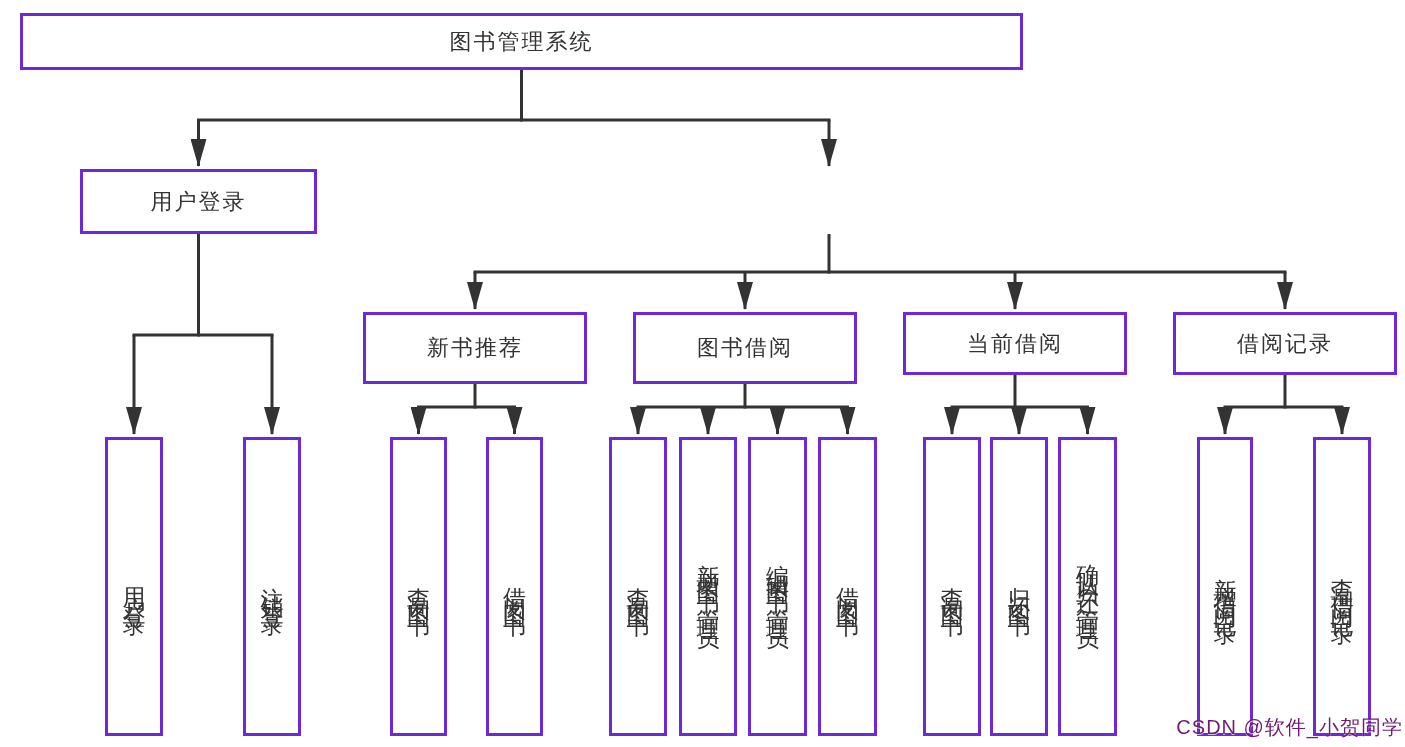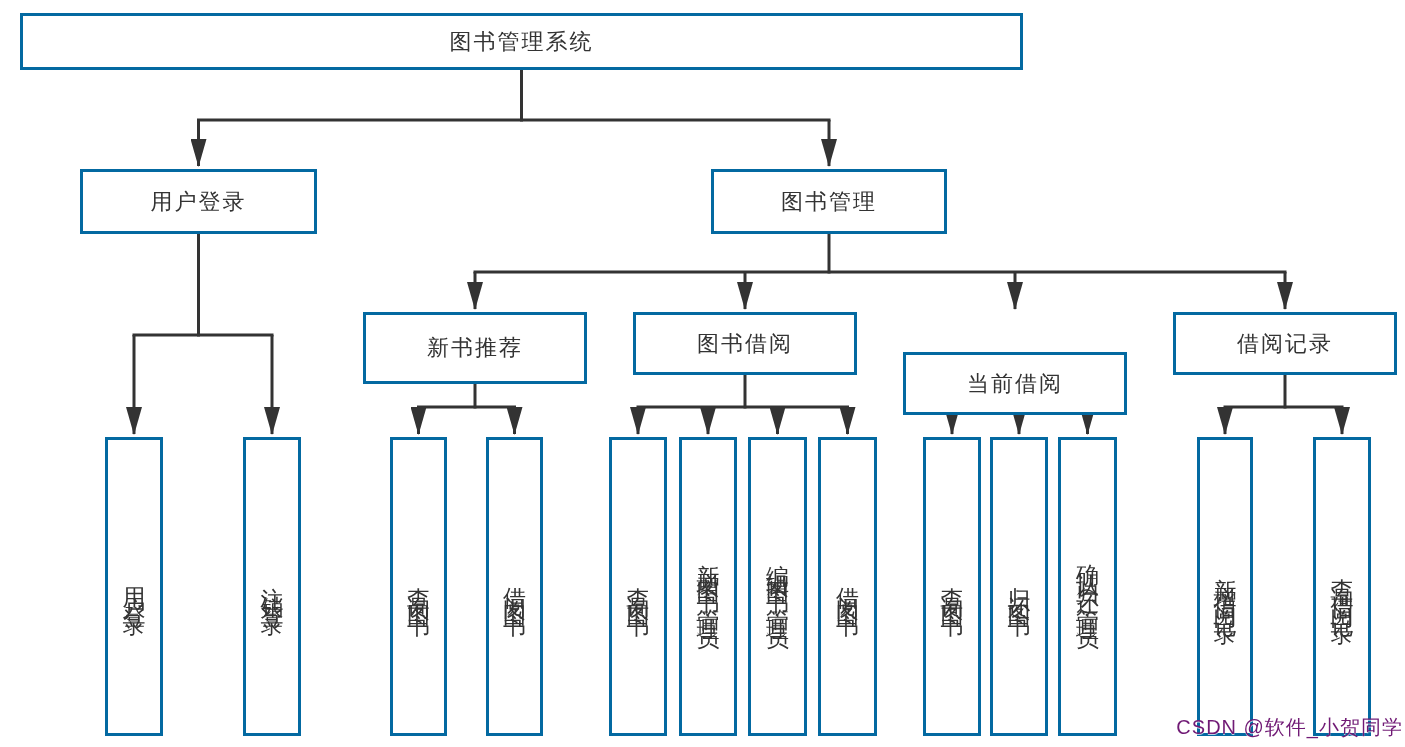--- a/index.html
+++ b/index.html
@@ -4,21 +4,21 @@
 <style>
   html,body { margin:0; padding:0; background:#fff; }
   .stage {
     position:relative; width:1405px; height:747px; background:#ffffff;
     font-family:"Liberation Sans","DejaVu Sans",sans-serif; color:#333333;
     overflow:hidden;
   }
   svg.wires { position:absolute; left:0; top:0; width:1405px; height:747px; }
   .wire { stroke:#333333; stroke-width:3; fill:none; }
   .node {
-    position:absolute; background:#ffffff; border:3px solid #0369a1;
+    position:absolute; background:#ffffff; border:3px solid #6d28d9;
     box-sizing:border-box; display:flex; align-items:center; justify-content:center;
     font-size:22px; z-index:2;
   }
   .hnode { letter-spacing:2px; }
   .vnode .vtext {
     writing-mode:vertical-rl; text-orientation:mixed;
     letter-spacing:9px; line-height:1; font-size:23px;
   }
   .watermark {
     position:absolute; right:2px; bottom:6px; z-index:3;
@@ -75,25 +75,24 @@
 
     <line class="wire" x1="1285" y1="375" x2="1285" y2="408.5"></line>
     <line class="wire" x1="1223.5" y1="407" x2="1343.5" y2="407"></line>
     <line class="wire" x1="1225" y1="407" x2="1225" y2="434" marker-end="url(#arr)"></line>
     <line class="wire" x1="1342" y1="407" x2="1342" y2="434" marker-end="url(#arr)"></line>
   </svg>
 
   <div class="node hnode" style="left:20px; top:13px; width:1003px; height:57px;">图书管理系统</div>
 
   <div class="node hnode" style="left:80px; top:169px; width:237px; height:65px;">用户登录</div>
-  <div class="node hnode" style="left:711px; top:169px; width:236px; height:65px;">图书管理</div>
 
   <div class="node hnode" style="left:363px; top:312px; width:224px; height:72px;">新书推荐</div>
-  <div class="node hnode" style="left:633px; top:312px; width:224px; height:63px;">图书借阅</div>
-  <div class="node hnode" style="left:903px; top:312px; width:224px; height:63px;margin-top:40px;">当前借阅</div>
+  <div class="node hnode" style="left:633px; top:312px; width:224px; height:72px;">图书借阅</div>
+  <div class="node hnode" style="left:903px; top:312px; width:224px; height:63px;">当前借阅</div>
   <div class="node hnode" style="left:1173px; top:312px; width:224px; height:63px;">借阅记录</div>
 
   <div class="node vnode" style="left:105px; top:437px; width:58px; height:299px;">
     <span class="vtext">用户登录</span>
   </div>
   <div class="node vnode" style="left:243px; top:437px; width:58px; height:299px;">
     <span class="vtext">注销登录</span>
   </div>
 
   <div class="node vnode" style="left:390px; top:437px; width:57px; height:299px;">

